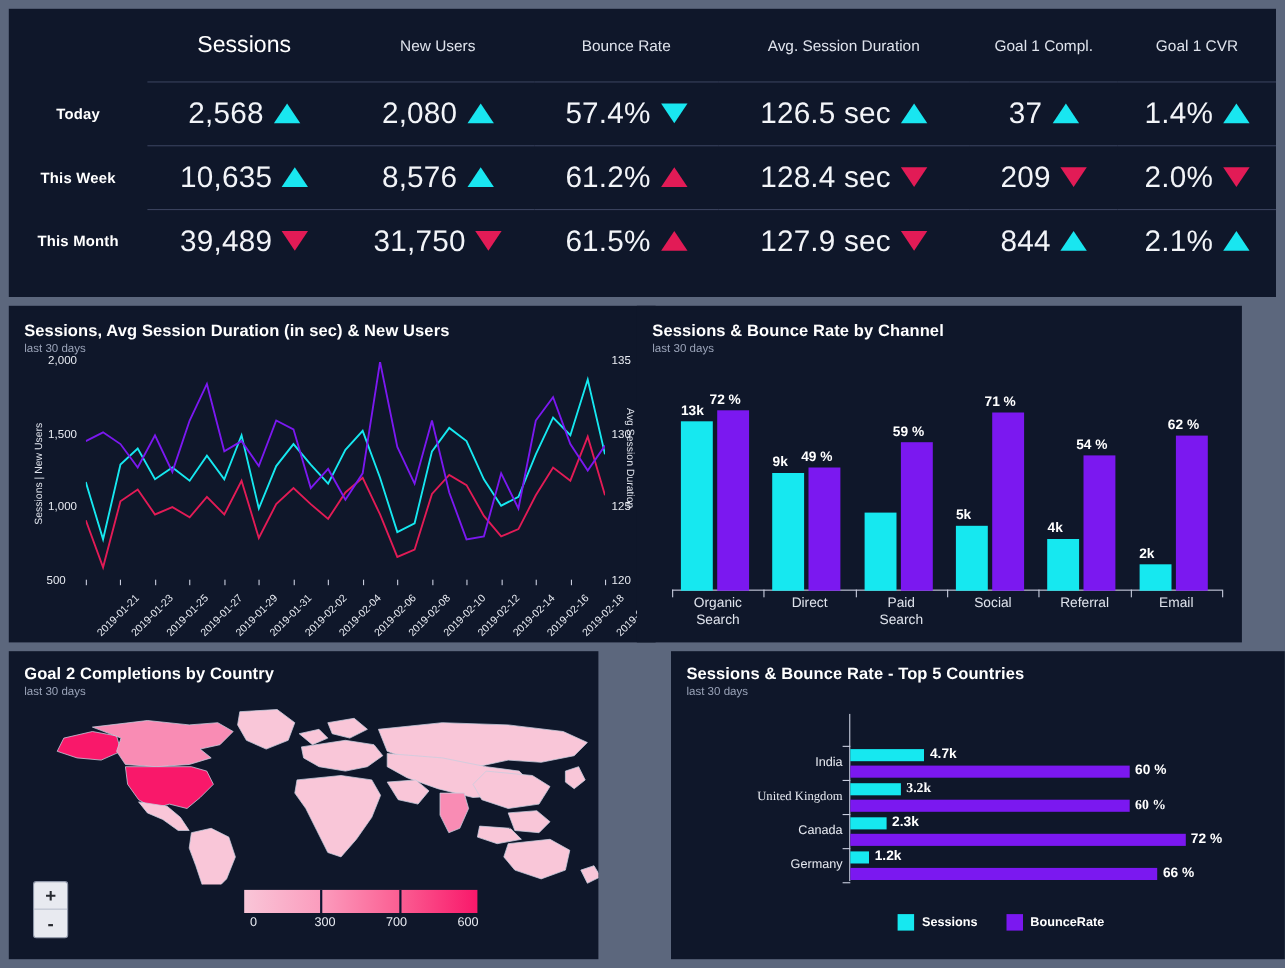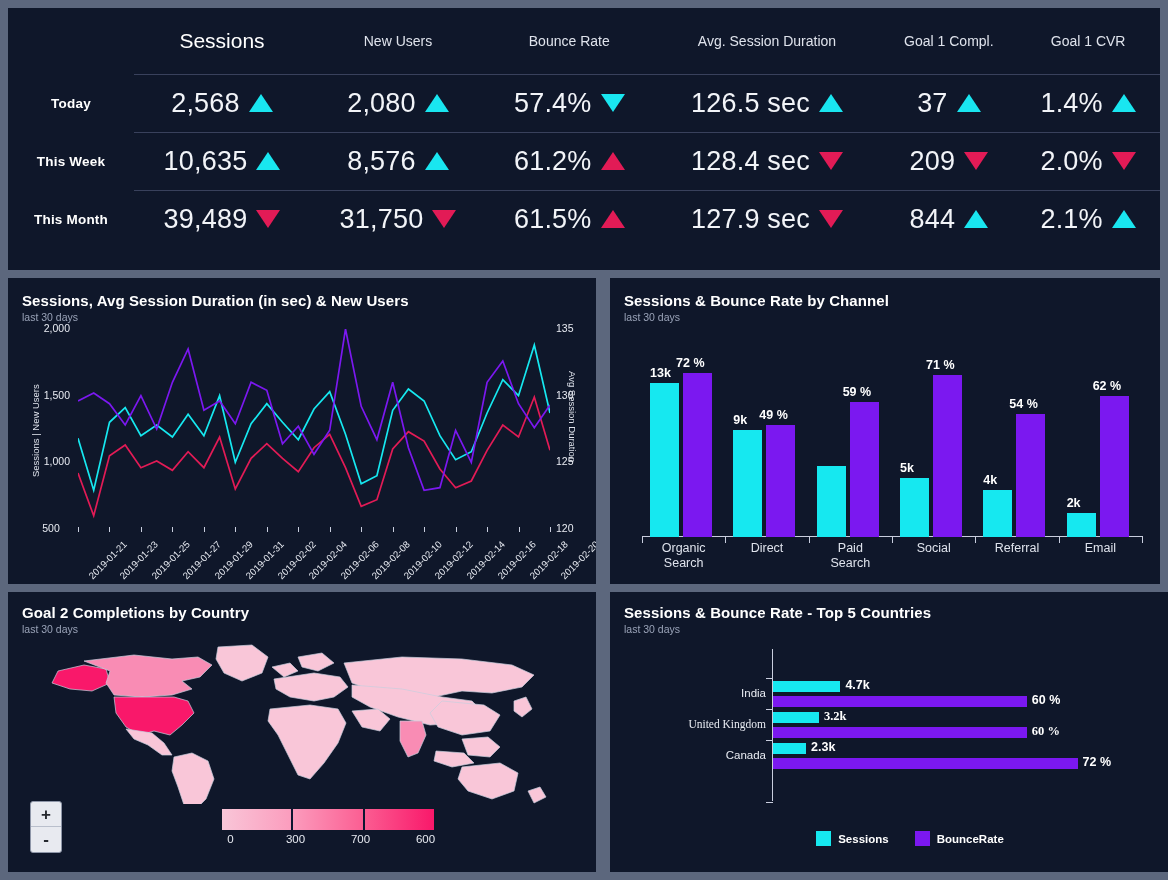--- a/index.html
+++ b/index.html
@@ -109,21 +109,21 @@
     font-size: 9.6px;
     white-space: nowrap;
     transform: rotate(-45deg);
     transform-origin: 100% 50%;
   }
   .leg-item { display: flex; align-items: center; gap: 7px; }
   .leg-box { width: 15px; height: 15px; }
   .leg-text { color: #ffffff; font-size: 11.5px; font-weight: 700; }
 
   
-  #colchart { left: 610px; top: 278px; width: 550px; height: 306px; padding: 14px 12px 8px 14px; }
+  #colchart { left: 579px; top: 278px; width: 550px; height: 306px; padding: 14px 12px 8px 14px; }
   .cc-plot { position: relative; width: 520px; height: 200px; margin-top: 14px; margin-left: 8px; }
   .cc-baseline {
     position: absolute; left: 10px; bottom: 0; width: 500px;
     border-top: 1px solid #c9cede;
   }
   .cc-group { position: absolute; bottom: 0; width: 80px; height: 100%; }
   .cc-tickmark {
     position: absolute; bottom: -6px; width: 1px; height: 7px; background: #c9cede;
   }
   .cc-bar {
@@ -136,21 +136,21 @@
     color: #ffffff; font-size: 12.5px; font-weight: 700;
     white-space: nowrap;
   }
   .cc-cats { position: relative; margin-left: 8px; width: 520px; height: 40px; }
   .cc-cat {
     position: absolute; top: 4px; width: 90px;
     text-align: center; color: #dfe3ec; font-size: 12.5px; line-height: 15px;
   }
 
   
-  #mapchart { left: 8px; top: 592px; width: 588px; height: 280px; padding: 12px 12px 6px 14px; }
+  #mapchart { left: 8px; top: 592px; width: 536px; height: 280px; padding: 12px 12px 6px 14px; }
   .map-area { position: relative; width: 562px; height: 228px; }
   .map-svg { position: absolute; left: 0; top: 4px; }
   .map-zoom {
     position: absolute; left: 8px; bottom: 10px;
     width: 32px; border: 1px solid #8e96a8; border-radius: 3px;
     background: #e8eaf0; overflow: hidden;
   }
   .map-zoom div {
     height: 25px; line-height: 25px; text-align: center;
     color: #26292f; font-size: 17px; font-weight: 700; cursor: pointer;
@@ -534,20 +534,28 @@
           <div class="bc-val" style="left: 407.846px; top: 15px;">60 %</div>
         </div>
         <div class="bc-row" style="top: 93px;">
           <div class="bc-label">Canada</div>
           <div class="bc-tick" style="top: 0px;"></div>
           <div class="bc-bar s" style="width: 33px; background: rgb(22, 232, 240);"></div>
           <div class="bc-bar b" style="width: 304.615px; background: rgb(123, 24, 240);"></div>
           <div class="bc-val" style="left: 187px; top: 0px;">2.3k</div>
           <div class="bc-val" style="left: 458.615px; top: 15px;">72 %</div>
         </div>
+        <div class="bc-row" style="top: 124px;">
+          <div class="bc-label">Germany</div>
+          <div class="bc-tick" style="top: 0px;"></div>
+          <div class="bc-bar s" style="width: 17.2174px; background: rgb(22, 232, 240);"></div>
+          <div class="bc-bar b" style="width: 279.231px; background: rgb(123, 24, 240);"></div>
+          <div class="bc-val" style="left: 171.217px; top: 0px;">1.2k</div>
+          <div class="bc-val" style="left: 433.231px; top: 15px;">66 %</div>
+        </div>
         <div class="bc-tick" style="top: 155px;"></div>
       </div>
     <div class="bc-legend" id="bc-legend">
         <div class="leg-item">
           <span class="leg-box" style="background:#16e8f0"></span>
           <span class="leg-text">Sessions</span>
         </div>
         <div class="leg-item">
           <span class="leg-box" style="background:#7b18f0"></span>
           <span class="leg-text">BounceRate</span>

